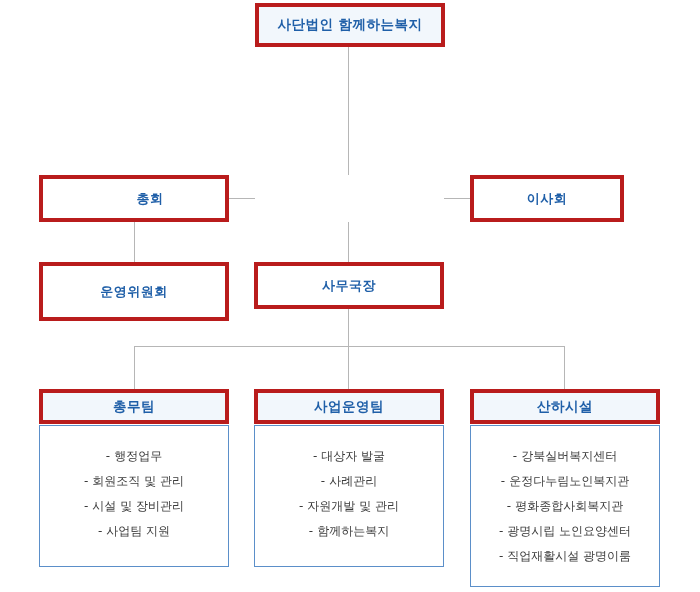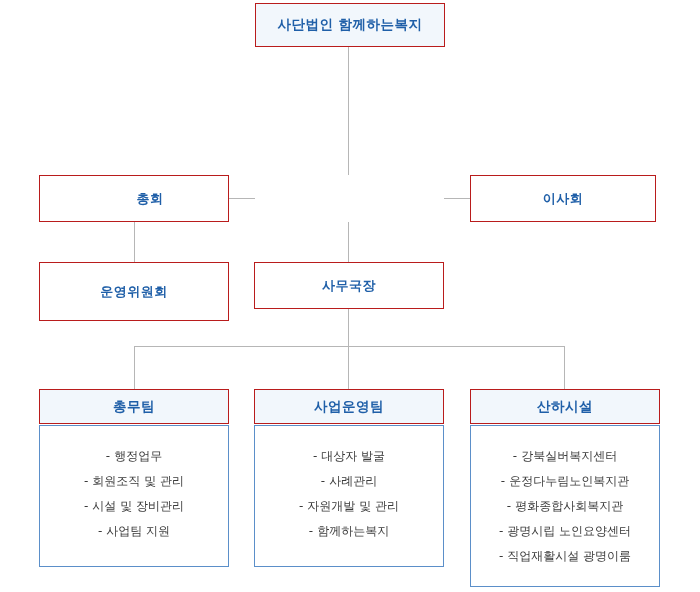--- a/index.html
+++ b/index.html
@@ -28,21 +28,21 @@
     background: #b6b6b6;
     z-index: 1;
   }
   .conn.v { width: 1px; }
   .conn.h { height: 1px; }
 
   
   .box {
     position: absolute;
     box-sizing: border-box;
-    border: 1px solid #b91c1c;
+    border: 4px solid #b91c1c;
     background: #ffffff;
     z-index: 2;
     display: flex;
     align-items: center;
     justify-content: center;
   }
   .box .label {
     color: #1f5fa8;
     font-weight: bold;
     font-size: 13px;
@@ -52,21 +52,21 @@
 
   .box.filled { background: #f2f7fc; }
 
   
   #node-root { left: 255px; top: 3px; width: 190px; height: 44px; }
   #node-root .label { font-size: 13.5px; }
 
   
   #node-general-meeting { left: 39px; top: 175px; width: 190px; height: 47px; padding-left: 32px; }
   #node-chairman       { left: 254px; top: 175px; width: 190px; height: 47px; }
-  #node-board          { left: 470px; top: 175px; width: 186px; height: 47px; }
+  #node-board          { left: 470px; top: 175px; width: 154px; height: 47px; }
 
   
   #node-steering-committee { left: 39px; top: 262px; width: 190px; height: 59px; }
   #node-secretary-general  { left: 254px; top: 262px; width: 190px; height: 47px; }
 
   
   .col-header { height: 35px; }
   #col-header-0 { left: 39px;  top: 389px; width: 190px; }
   #col-header-1 { left: 254px; top: 389px; width: 190px; }
   #col-header-2 { left: 470px; top: 389px; width: 190px; }

